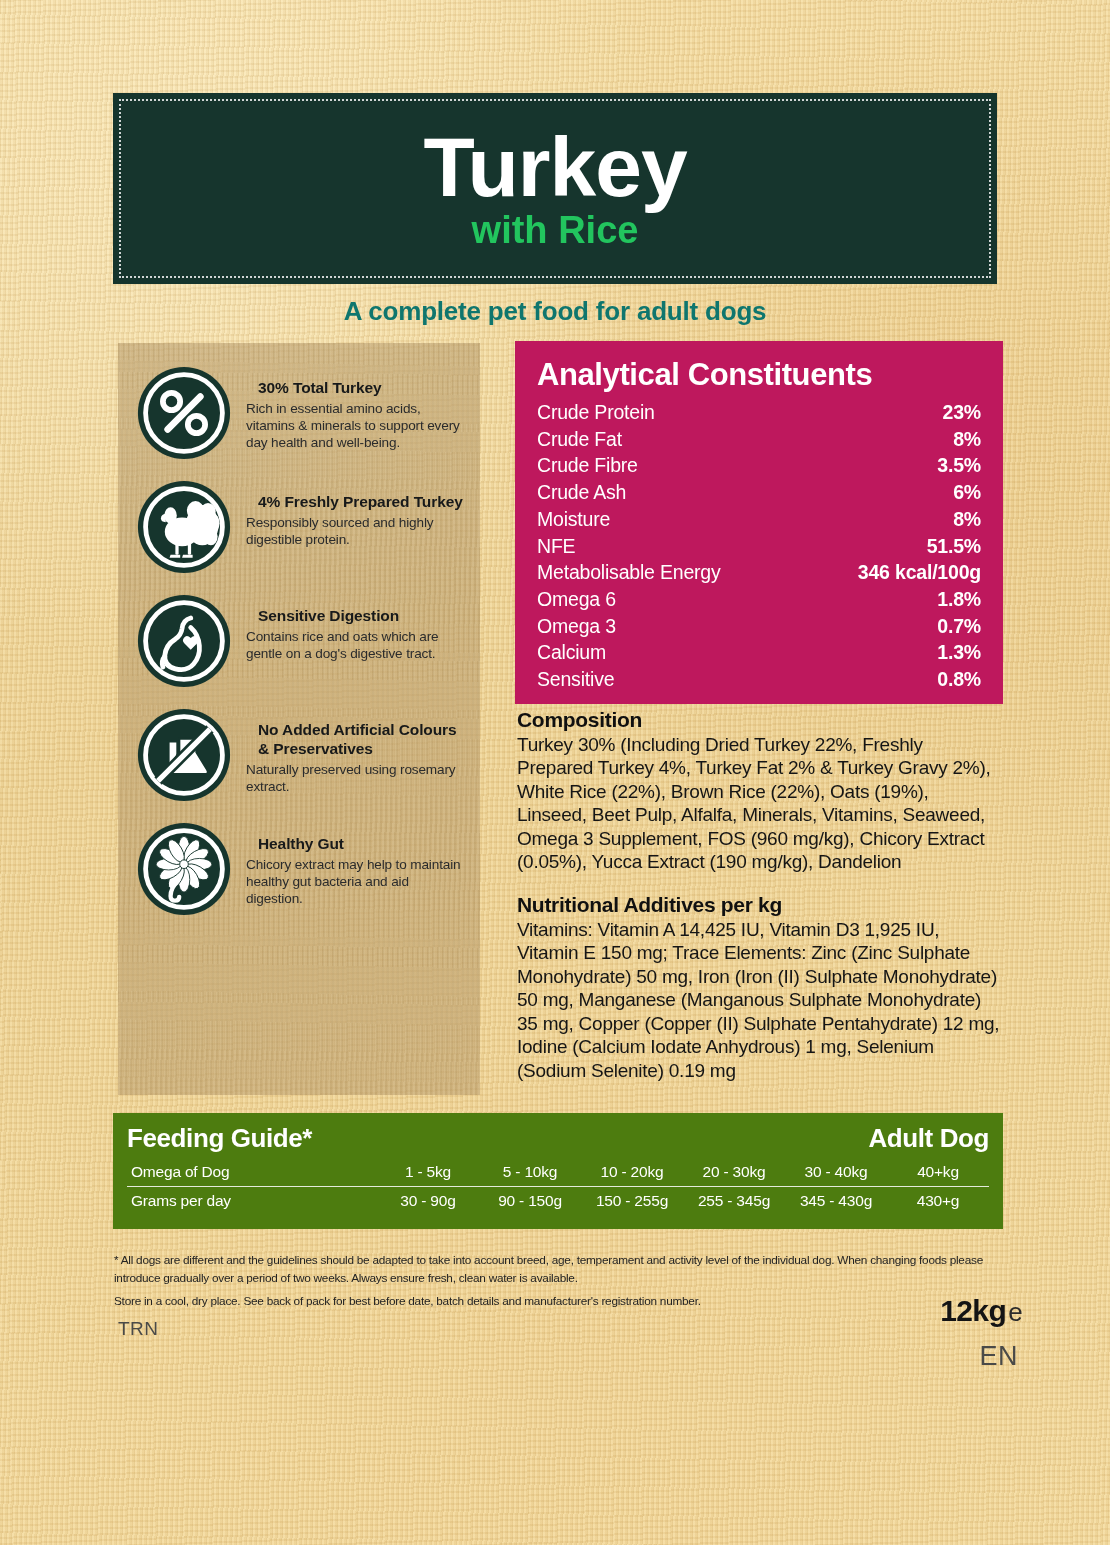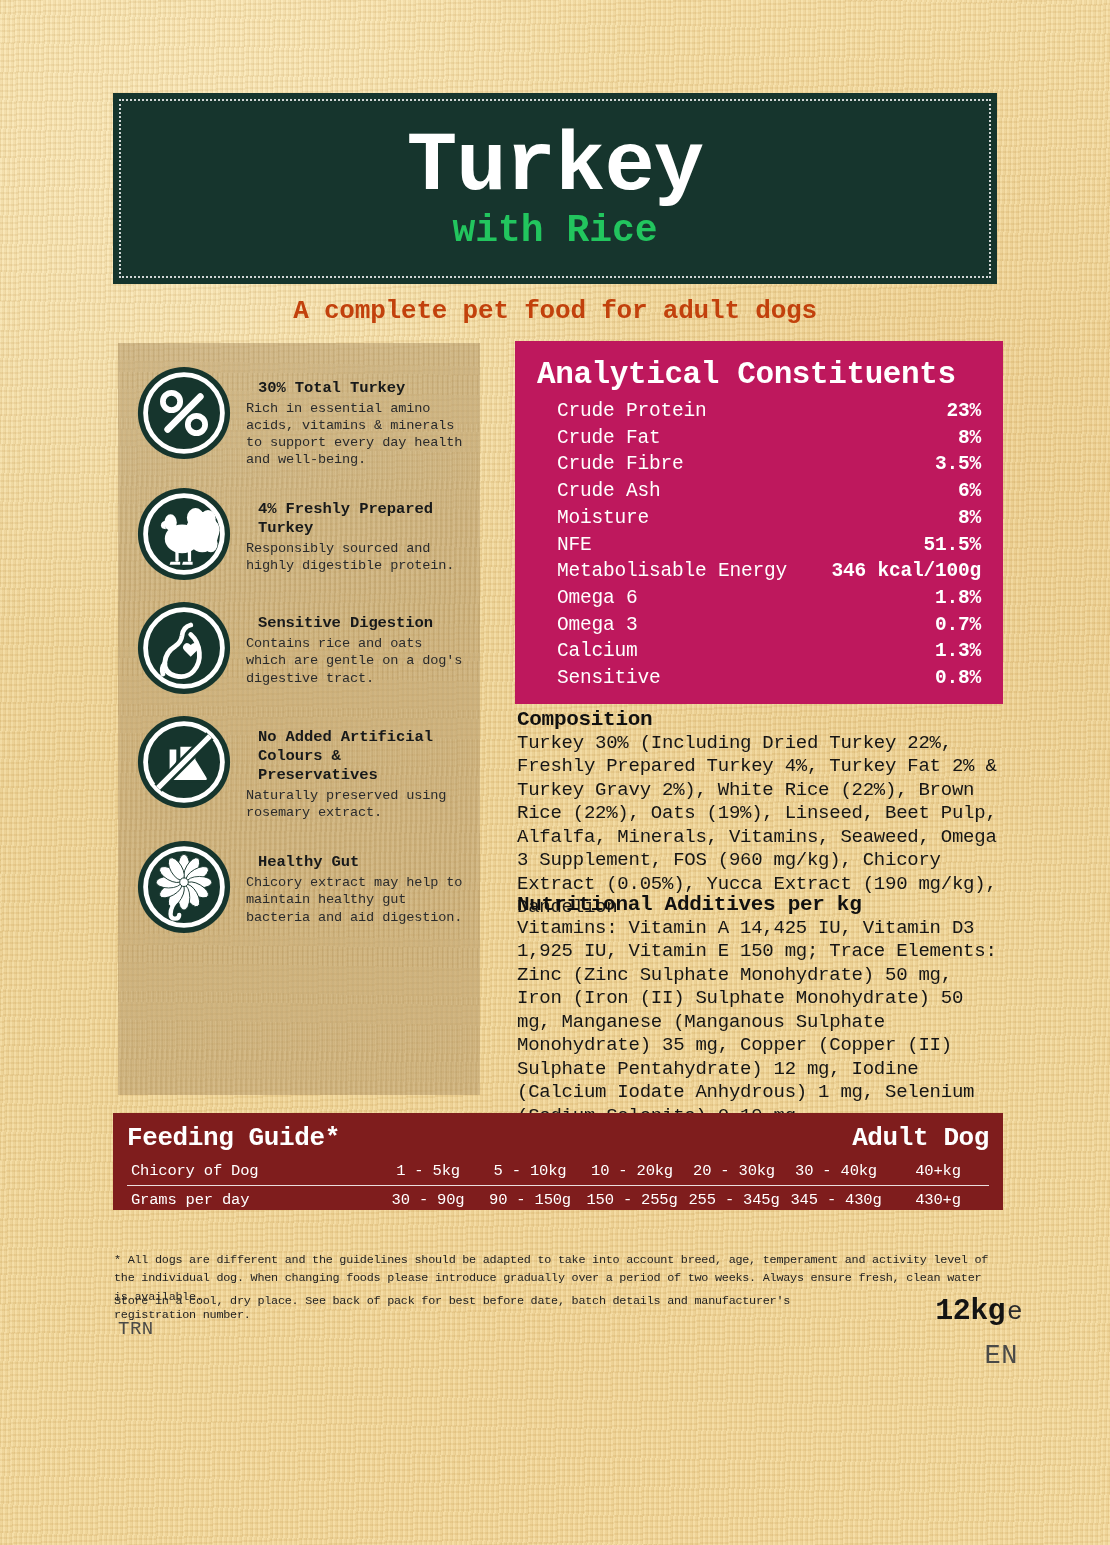--- a/index.html
+++ b/index.html
@@ -26,21 +26,20 @@
       radial-gradient(ellipse 60% 45% at 18% 12%, rgba(255,246,214,0.55), rgba(255,246,214,0) 70%),
       radial-gradient(ellipse 55% 40% at 85% 30%, rgba(232,195,126,0.45), rgba(232,195,126,0) 72%),
       radial-gradient(ellipse 70% 50% at 50% 88%, rgba(238,205,140,0.40), rgba(238,205,140,0) 75%),
       linear-gradient(175deg, #f5dda4 0%, #eed395 48%, #f3d99c 100%);
     z-index: 0;
   }
   #label-root {
     position: absolute;
     inset: 0;
     z-index: 1;
-    font-family: Liberation Mono, monospace;
   }
 
   
   .title-block {
     position: absolute;
     left: 113px;
     top: 93px;
     width: 884px;
     height: 191px;
     background: #16352d;
@@ -71,21 +70,21 @@
     font-weight: bold;
     line-height: 1.05;
     margin: 0;
   }
   .tagline {
     position: absolute;
     left: 0;
     right: 0;
     top: 296px;
     text-align: center;
-    color: #c2410c;
+    color: #0f766e;
     font-size: 26px;
     font-weight: bold;
     letter-spacing: -0.2px;
   }
 
   
   .feature-panel {
     position: absolute;
     left: 118px;
     top: 343px;
@@ -147,21 +146,20 @@
     margin: 0 0 6px 0;
   }
   .ac-row {
     display: flex;
     justify-content: space-between;
     align-items: baseline;
     color: #ffffff;
     font-size: 19.5px;
     line-height: 1.37;
     letter-spacing: -0.2px;
-    margin-left: 20px;
   }
   .ac-value { font-weight: bold; white-space: nowrap; }
 
   
   .comp-block {
     position: absolute;
     left: 517px;
     top: 708px;
     width: 486px;
   }
@@ -185,22 +183,22 @@
     top: 893px;
     width: 486px;
   }
 
   
   .feeding-panel {
     position: absolute;
     left: 113px;
     top: 1113px;
     width: 890px;
-    height: 97px;
-    background: #7f1d1d;
+    height: 116px;
+    background: #4d7c0f;
     box-sizing: border-box;
     padding: 10px 14px 8px 14px;
   }
   .feeding-head {
     display: flex;
     justify-content: space-between;
     align-items: baseline;
     margin-bottom: 4px;
   }
   .feeding-title, .feeding-badge {
@@ -473,21 +471,21 @@
   </div>
 
   <div class="feeding-panel">
     <div class="feeding-head">
       <span class="feeding-title">Feeding Guide*</span>
       <span class="feeding-badge">Adult Dog</span>
     </div>
     <table class="feeding-table">
       <tbody>
           <tr class="fg-weights">
-        <td class="rowlabel">Chicory of Dog</td>
+        <td class="rowlabel">Omega of Dog</td>
         <td>1 - 5kg</td>
         <td>5 - 10kg</td>
         <td>10 - 20kg</td>
         <td>20 - 30kg</td>
         <td>30 - 40kg</td>
         <td>40+kg</td>
       </tr>
       <tr class="fg-values">
         <td class="rowlabel">Grams per day</td>
         <td>30 - 90g</td>

